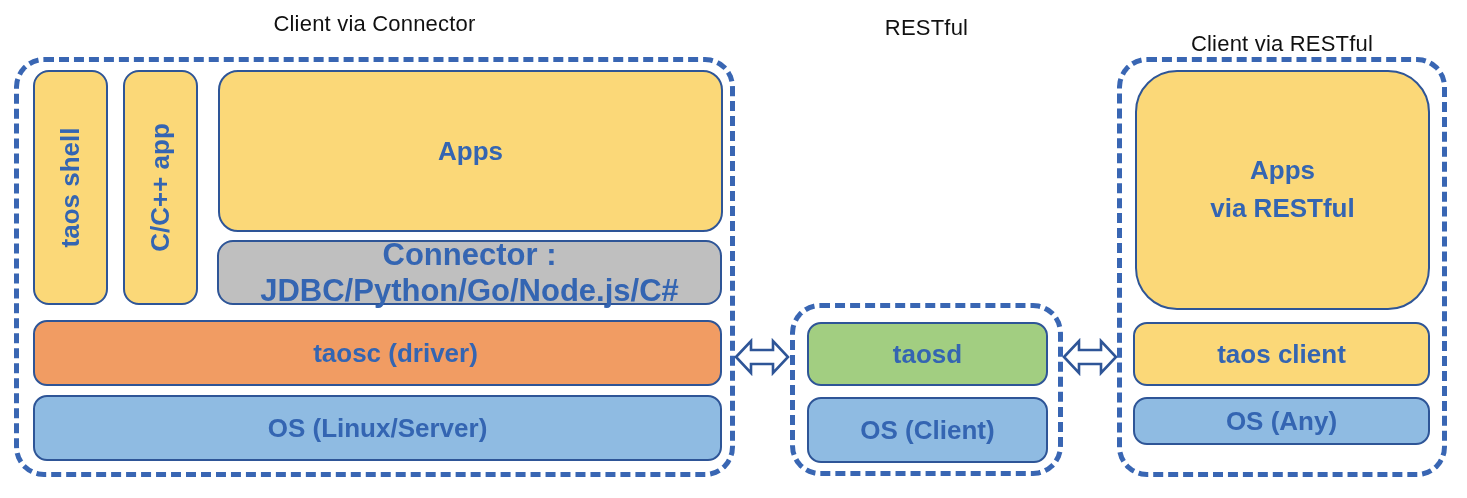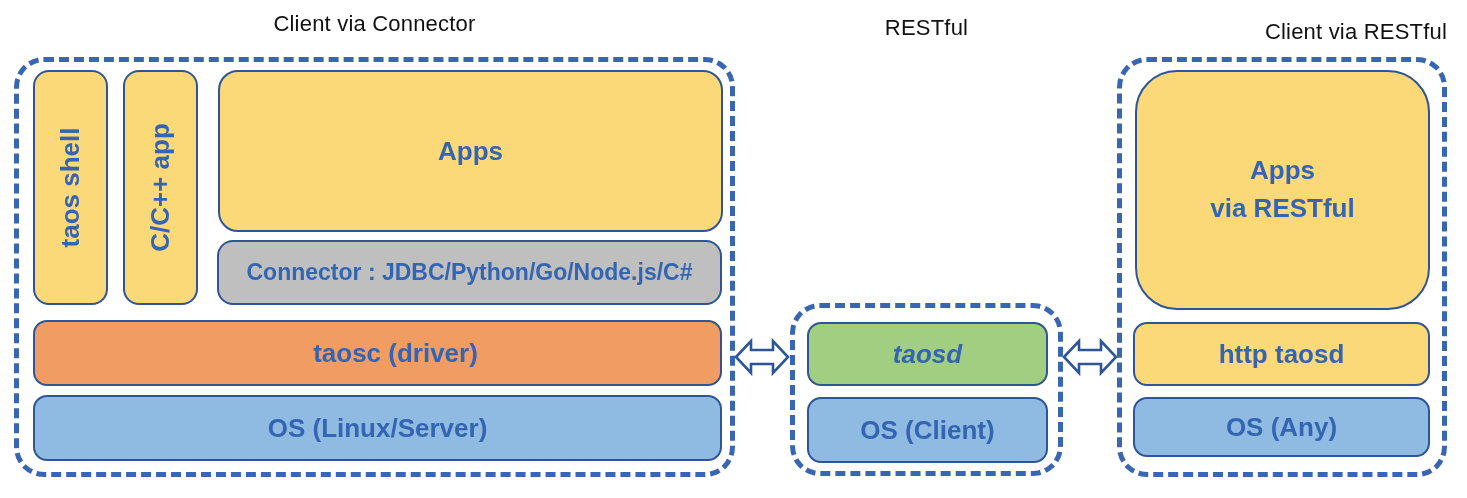--- a/index.html
+++ b/index.html
@@ -44,32 +44,32 @@
   .fill-yellow { background: var(--yellow); }
   .fill-orange { background: var(--orange); padding-left: 36px; }
   .fill-blue   { background: var(--blue); }
   .fill-green  { background: var(--green); }
   .fill-gray   { background: var(--gray); }
   .vtext {
     transform: rotate(-90deg);
     white-space: nowrap;
     display: block;
   }
-  .connector-label { font-size: 23px; }
+  .connector-label { font-size: 31px; }
   .multiline { white-space: pre-line; line-height: 1.45; }
   .link-arrow { position: absolute; }
 </style>
 </head>
 <body>
 
 <div class="canvas">
 
   <div class="section-title" style="left:14px; top:11px; width:721px;">Client via Connector</div>
   <div class="section-title" style="left:790px; top:15px; width:273px;">RESTful</div>
-  <div class="section-title" style="left:1117px; top:19px; width:330px;text-align:right;">Client via RESTful</div>
+  <div class="section-title" style="left:1117px; top:31px; width:330px;">Client via RESTful</div>
 
   <div class="group" style="left:14px; top:57px; width:721px; height:420px;">
 
     <div class="box fill-yellow r16" style="left:14px; top:8px; width:75px; height:235px;">
       <span class="vtext">taos shell</span>
     </div>
 
     <div class="box fill-yellow r16" style="left:104px; top:8px; width:75px; height:235px;">
       <span class="vtext">C/C++ app</span>
     </div>
@@ -90,42 +90,42 @@
       <span>OS (Linux/Server)</span>
     </div>
   </div>
 
   <svg class="link-arrow" style="left:734px; top:334px;" width="56" height="46" viewBox="0 0 56 46" aria-hidden="true">
     <polygon points="2,23 17,7 17,16 39,16 39,7 54,23 39,39 39,30 17,30 17,39" fill="#ffffff" stroke="#2E5597" stroke-width="2.6" stroke-linejoin="miter"></polygon>
   </svg>
 
   <div class="group" style="left:790px; top:303px; width:273px; height:173px;">
 
-    <div class="box fill-green r14" style="left:12px; top:14px; width:241px; height:64px;font-style:italic;">
+    <div class="box fill-green r14" style="left:12px; top:14px; width:241px; height:64px;">
       <span>taosd</span>
     </div>
 
     <div class="box fill-blue r14" style="left:12px; top:89px; width:241px; height:66px;">
       <span>OS (Client)</span>
     </div>
   </div>
 
   <svg class="link-arrow" style="left:1062px; top:334px;" width="56" height="46" viewBox="0 0 56 46" aria-hidden="true">
     <polygon points="2,23 17,7 17,16 39,16 39,7 54,23 39,39 39,30 17,30 17,39" fill="#ffffff" stroke="#2E5597" stroke-width="2.6" stroke-linejoin="miter"></polygon>
   </svg>
 
   <div class="group" style="left:1117px; top:57px; width:330px; height:420px;">
 
     <div class="box fill-yellow r40 multiline" style="left:13px; top:8px; width:295px; height:240px;">
       <span class="multiline">Apps
 via RESTful</span>
     </div>
 
     <div class="box fill-yellow r14" style="left:11px; top:260px; width:297px; height:64px;">
-      <span>http taosd</span>
+      <span>taos client</span>
     </div>
 
-    <div class="box fill-blue r14" style="left:11px; top:335px; width:297px; height:60px;text-align:center;">
+    <div class="box fill-blue r14" style="left:11px; top:335px; width:297px; height:48px;text-align:center;">
       <span>OS (Any)</span>
     </div>
   </div>
 
 </div>
 
 </body></html>

